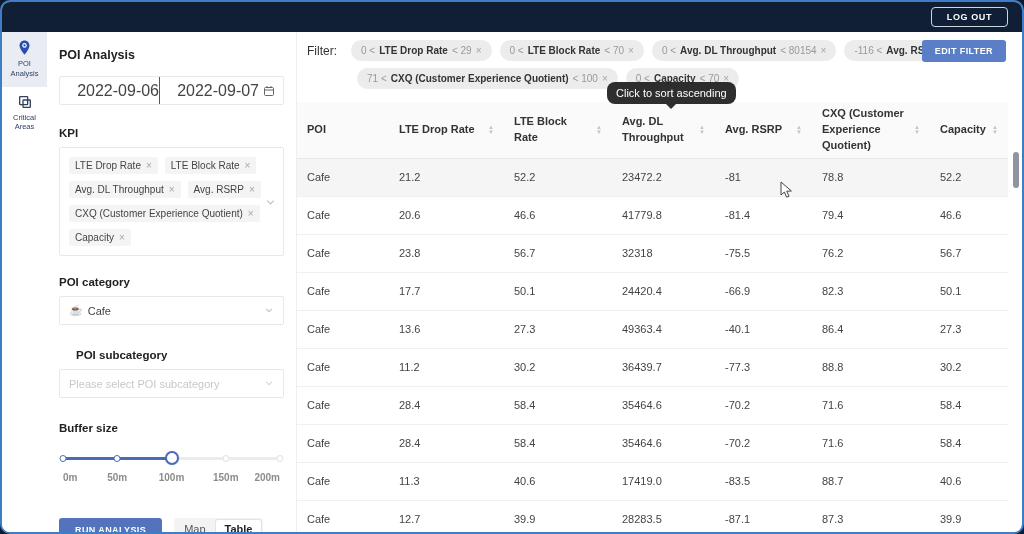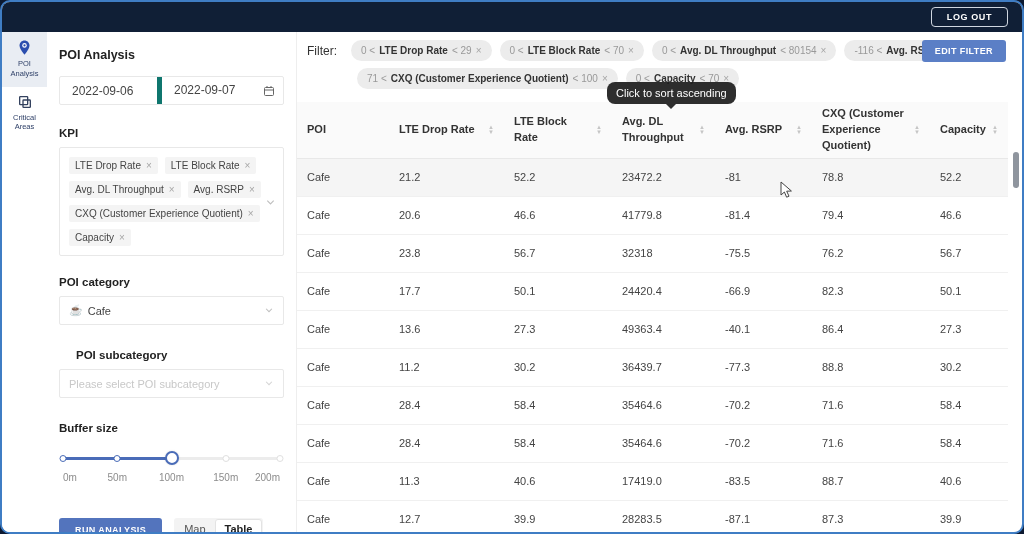--- a/index.html
+++ b/index.html
@@ -17,22 +17,22 @@
   .rail-item{padding:7px 2px 8px;text-align:center;cursor:pointer;}
   .rail-item.active{background:#e9edf3;}
   .rail-item .rail-label{display:block;font-size:7.5px;line-height:1.3;color:#2c3e66;margin-top:3px;}
   .rail-item svg{display:block;margin:0 auto;}
 
   
   .left-panel{position:absolute;top:30px;left:45px;bottom:0;width:250px;box-sizing:border-box;
       padding:16px 12px 0;border-right:1px solid #eee;background:#fff;}
   .panel-title{font-size:12.5px;font-weight:bold;color:#222;margin:0 0 14px;}
   .date-box{display:flex;align-items:center;border:1px solid #e8e8e8;border-radius:2px;height:27px;}
-  .date-field{flex:1;font-size:12px;color:#444;padding-left:12px;cursor:text;}
-  .date-field + .date-field{border-left:5px solid #0f766e;height:100%;line-height:27px;}
+  .date-field{flex:1;font-size:16px;color:#444;padding-left:12px;cursor:text;text-align:right;}
+  .date-field + .date-field{border-left:1px solid #0f766e;height:100%;line-height:27px;}
   .date-box .cal{margin:0 8px 0 4px;display:flex;cursor:pointer;}
   .section-label{font-size:11.5px;font-weight:bold;color:#222;}
   .lbl-kpi{margin:22px 0 8px;}
   .kpi-box{position:relative;border:1px solid #e8e8e8;border-radius:2px;padding:9px 22px 9px 9px;min-height:88px;}
   .tag-list{display:flex;flex-wrap:wrap;gap:7px;}
   .tag{display:inline-flex;align-items:center;gap:5px;background:#f4f4f4;border-radius:2px;
        padding:3px 6px;font-size:10px;color:#444;}
   .tag .x, .chip .x{color:#a6a6a6;font-size:10px;cursor:pointer;line-height:1;}
   .kpi-chevron{position:absolute;right:7px;top:50%;transform:translateY(-50%);display:flex;cursor:pointer;}
   .lbl-cat{display:block;margin:20px 0 8px;}
@@ -46,21 +46,21 @@
 
   
   .slider{position:relative;height:14px;margin:0 4px;}
   .slider .track{position:absolute;left:0;right:0;top:5px;height:3px;background:#ececec;border-radius:2px;}
   .slider .fill{position:absolute;left:0;width:50%;top:5px;height:3px;background:#4a6cb8;border-radius:2px;}
   .slider .dot{position:absolute;top:3px;width:5px;height:5px;border-radius:50%;background:#fff;
       border:1.5px solid #e0e0e0;transform:translateX(-50%);}
   .slider .dot.on{border-color:#4a6cb8;}
   .slider .handle{position:absolute;left:50%;top:-1px;width:10px;height:10px;border-radius:50%;
       background:#fff;border:2.5px solid #4a6cb8;transform:translateX(-50%);cursor:grab;box-shadow:0 0 2px rgba(0,0,0,.15);}
-  .mark-labels{position:relative;height:14px;margin:6px 4px 15px;}
+  .mark-labels{position:relative;height:14px;margin:6px 4px 15px;font-weight:bold;}
   .mark-label{position:absolute;top:0;font-size:10px;color:#8c8c8c;transform:translateX(-50%);}
   .mark-label.first{transform:none;}
   .mark-label.last{transform:translateX(-100%);}
 
   .panel-actions{display:flex;align-items:center;gap:12px;margin-top:32px;}
   .run-btn{background:#5374bd;color:#fff;border:none;border-radius:3px;height:23px;padding:0 16px;
       font-size:9px;font-weight:bold;letter-spacing:.4px;cursor:pointer;}
   .view-toggle{display:inline-flex;background:#f3f3f3;border-radius:3px;padding:1px;height:21px;align-items:center;}
   .toggle-opt{font-size:11px;color:#555;padding:0 9px;line-height:19px;cursor:pointer;border-radius:3px;}
   .toggle-opt.selected{background:#fff;color:#222;font-weight:bold;border:1px solid #e3e3e3;}

